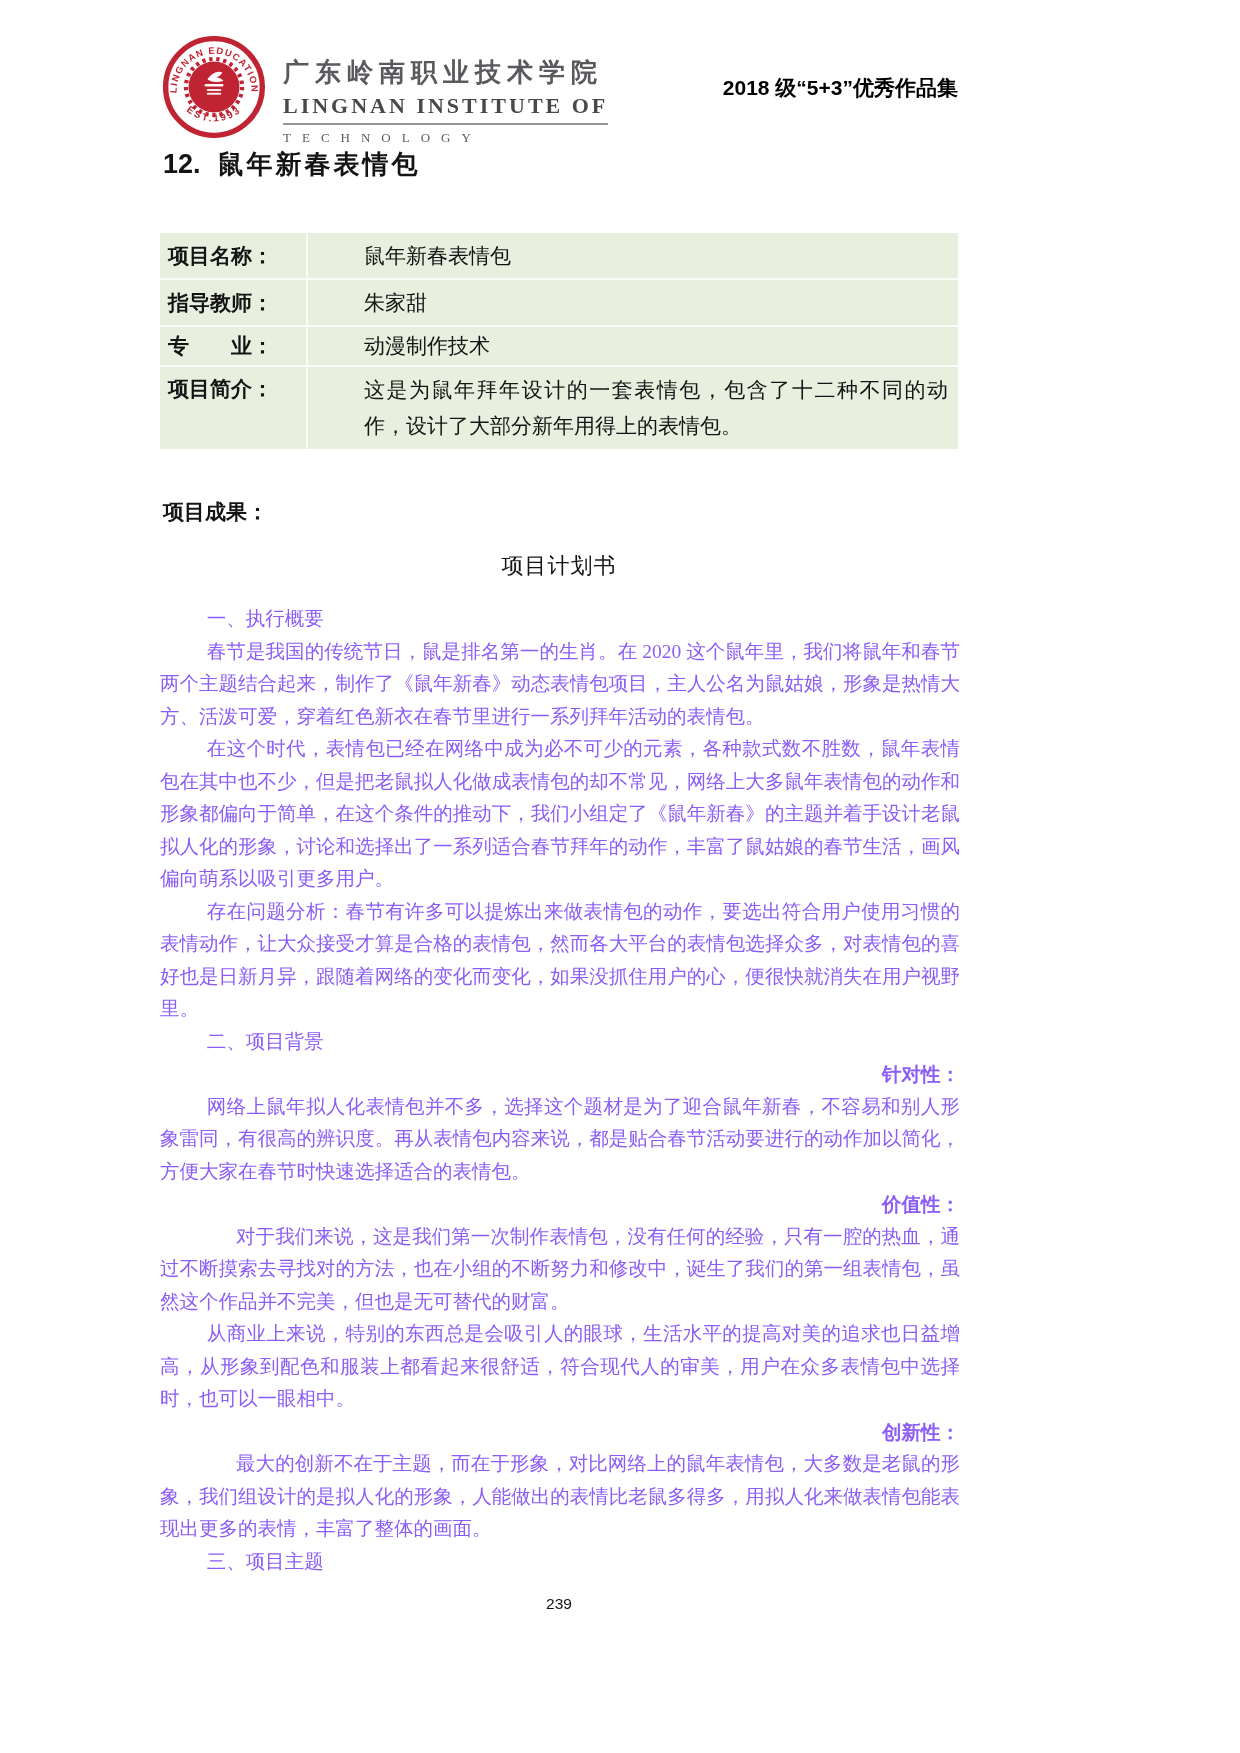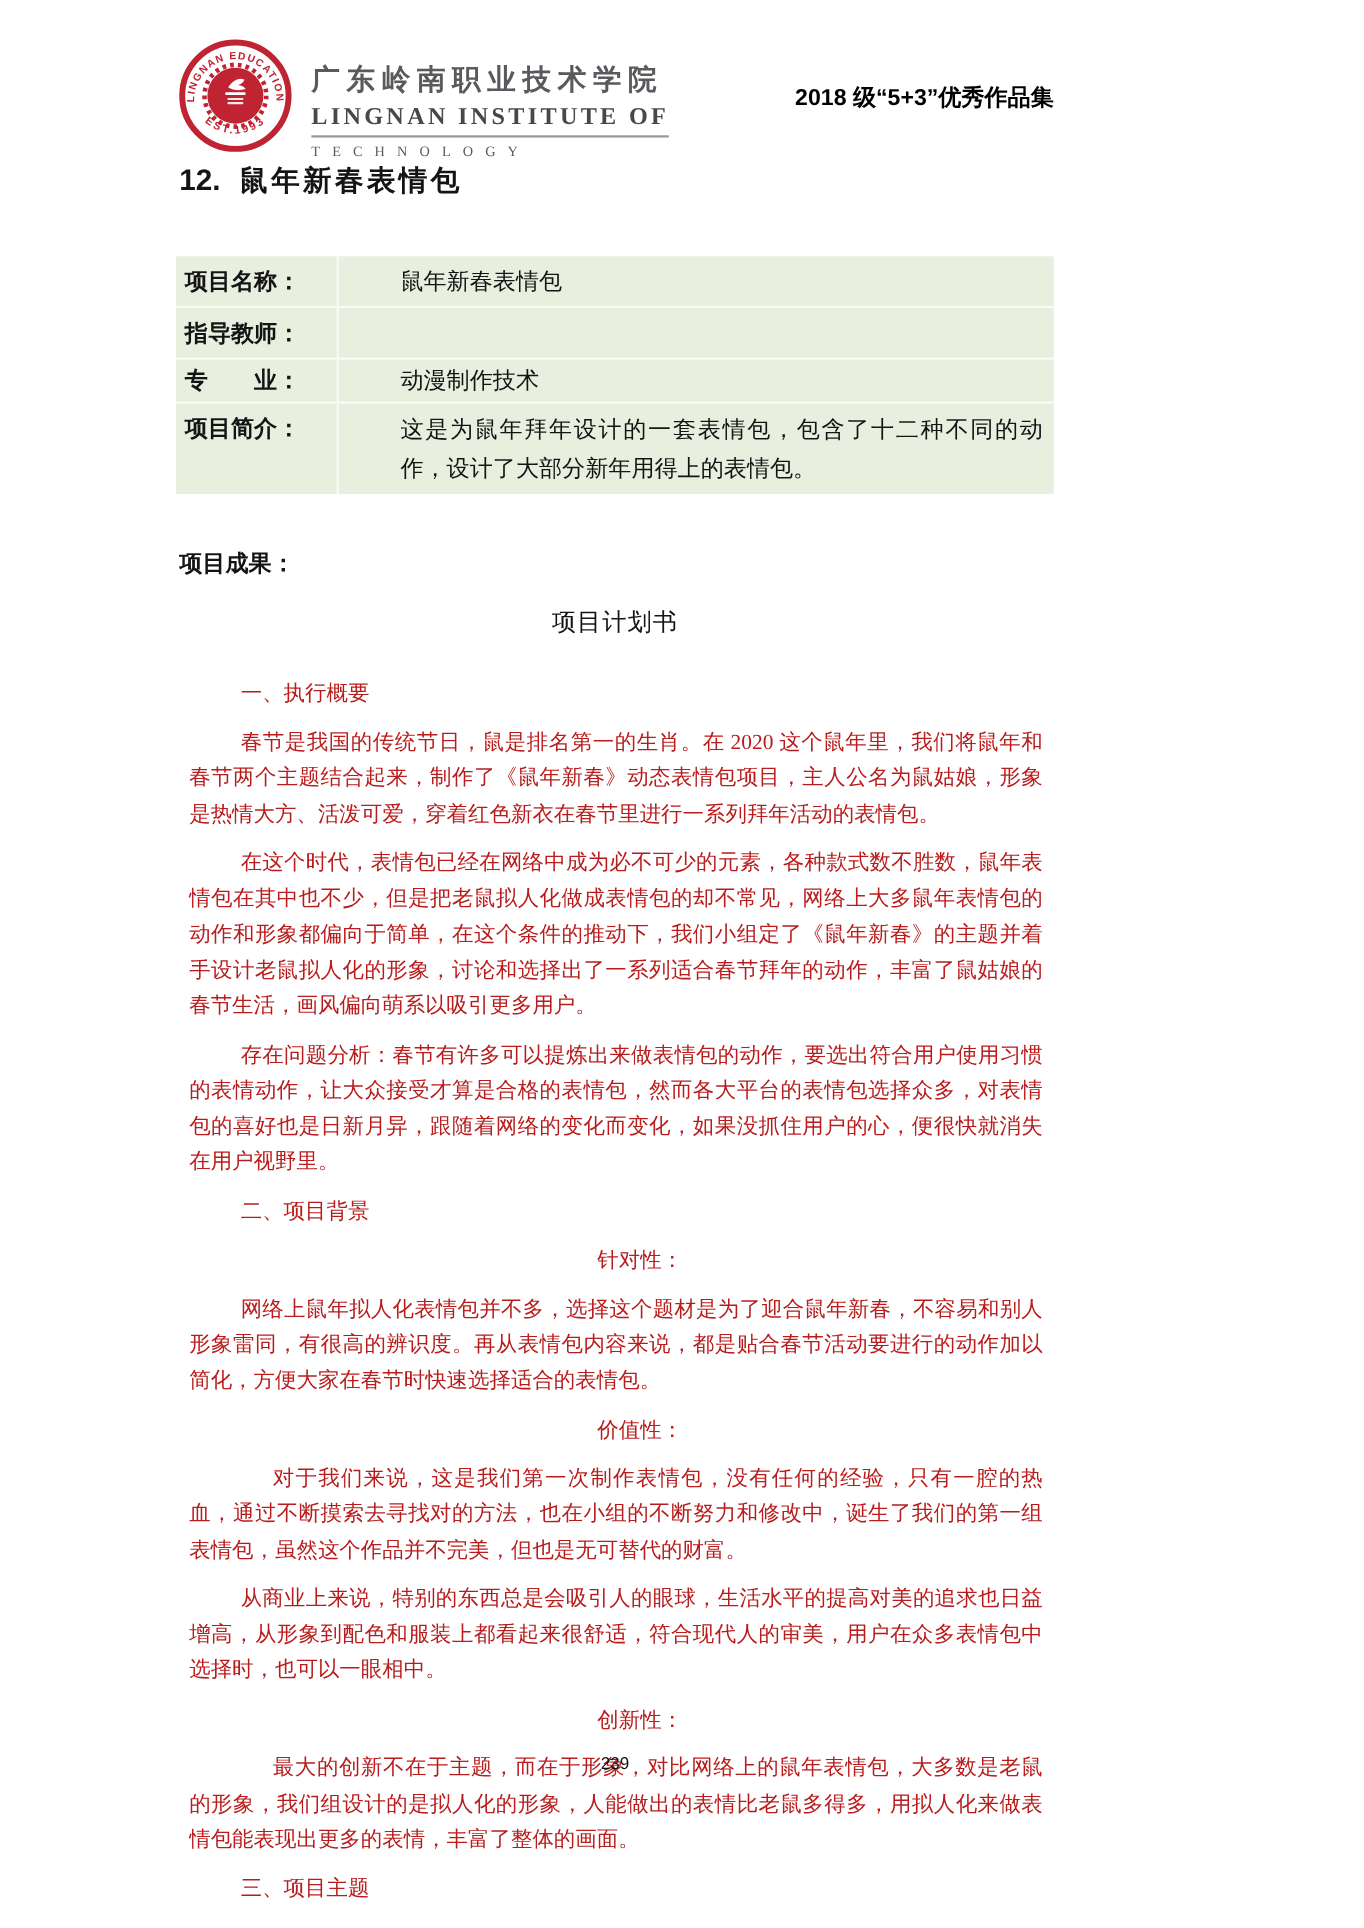--- a/index.html
+++ b/index.html
@@ -59,26 +59,26 @@
     font-family:"Liberation Sans","DejaVu Sans",sans-serif; font-weight:700; font-size:21px;
   }
   .plan-title {
     position:absolute; left:160px; top:551px; width:798px; text-align:center;
     font-weight:400; font-size:22px; letter-spacing:1px;
   }
 
   
   .body-text { position:absolute; left:160px; top:603px; width:800px; }
   .body-text p {
-    margin:12px; font-size:19.5px; line-height:32.5px; text-align:justify;
-    text-indent:2.4em; color:#b91c1c;
+    margin:0; font-size:19.5px; line-height:32.5px; text-align:justify;
+    text-indent:2.4em; color:#8b5cf6;
   }
   .body-text p.blabel {
-    font-family:"Liberation Sans","DejaVu Sans",sans-serif; font-weight:400;
-    text-indent:2.25em; text-align:center;
+    font-family:"Liberation Sans","DejaVu Sans",sans-serif; font-weight:700;
+    text-indent:2.25em; text-align:right;
   }
   .body-text p.deep { text-indent:3.9em; }
 
   .page-number {
     position:absolute; left:160px; top:1595px; width:798px; text-align:center;
     font-family:"Liberation Sans","DejaVu Sans",sans-serif; font-size:15.5px; color:#111;
   }
 </style>
 </head>
 <body>
@@ -119,20 +119,21 @@
     <span class="num">12.</span><span class="txt">鼠年新春表情包</span>
   </div>
 
   <div class="info-table">
     <div class="info-row h45">
       <div class="cell-label">项目名称：</div>
       <div class="cell-value">鼠年新春表情包</div>
     </div>
     <div class="info-row h45">
       <div class="cell-label">指导教师：</div>
+      <div class="cell-value">朱家甜</div>
     </div>
     <div class="info-row h38">
       <div class="cell-label">专　　业：</div>
       <div class="cell-value">动漫制作技术</div>
     </div>
     <div class="info-row row-intro">
       <div class="cell-label">项目简介：</div>
       <div class="cell-value">这是为鼠年拜年设计的一套表情包，包含了十二种不同的动作，设计了大部分新年用得上的表情包。</div>
     </div>
   </div>

